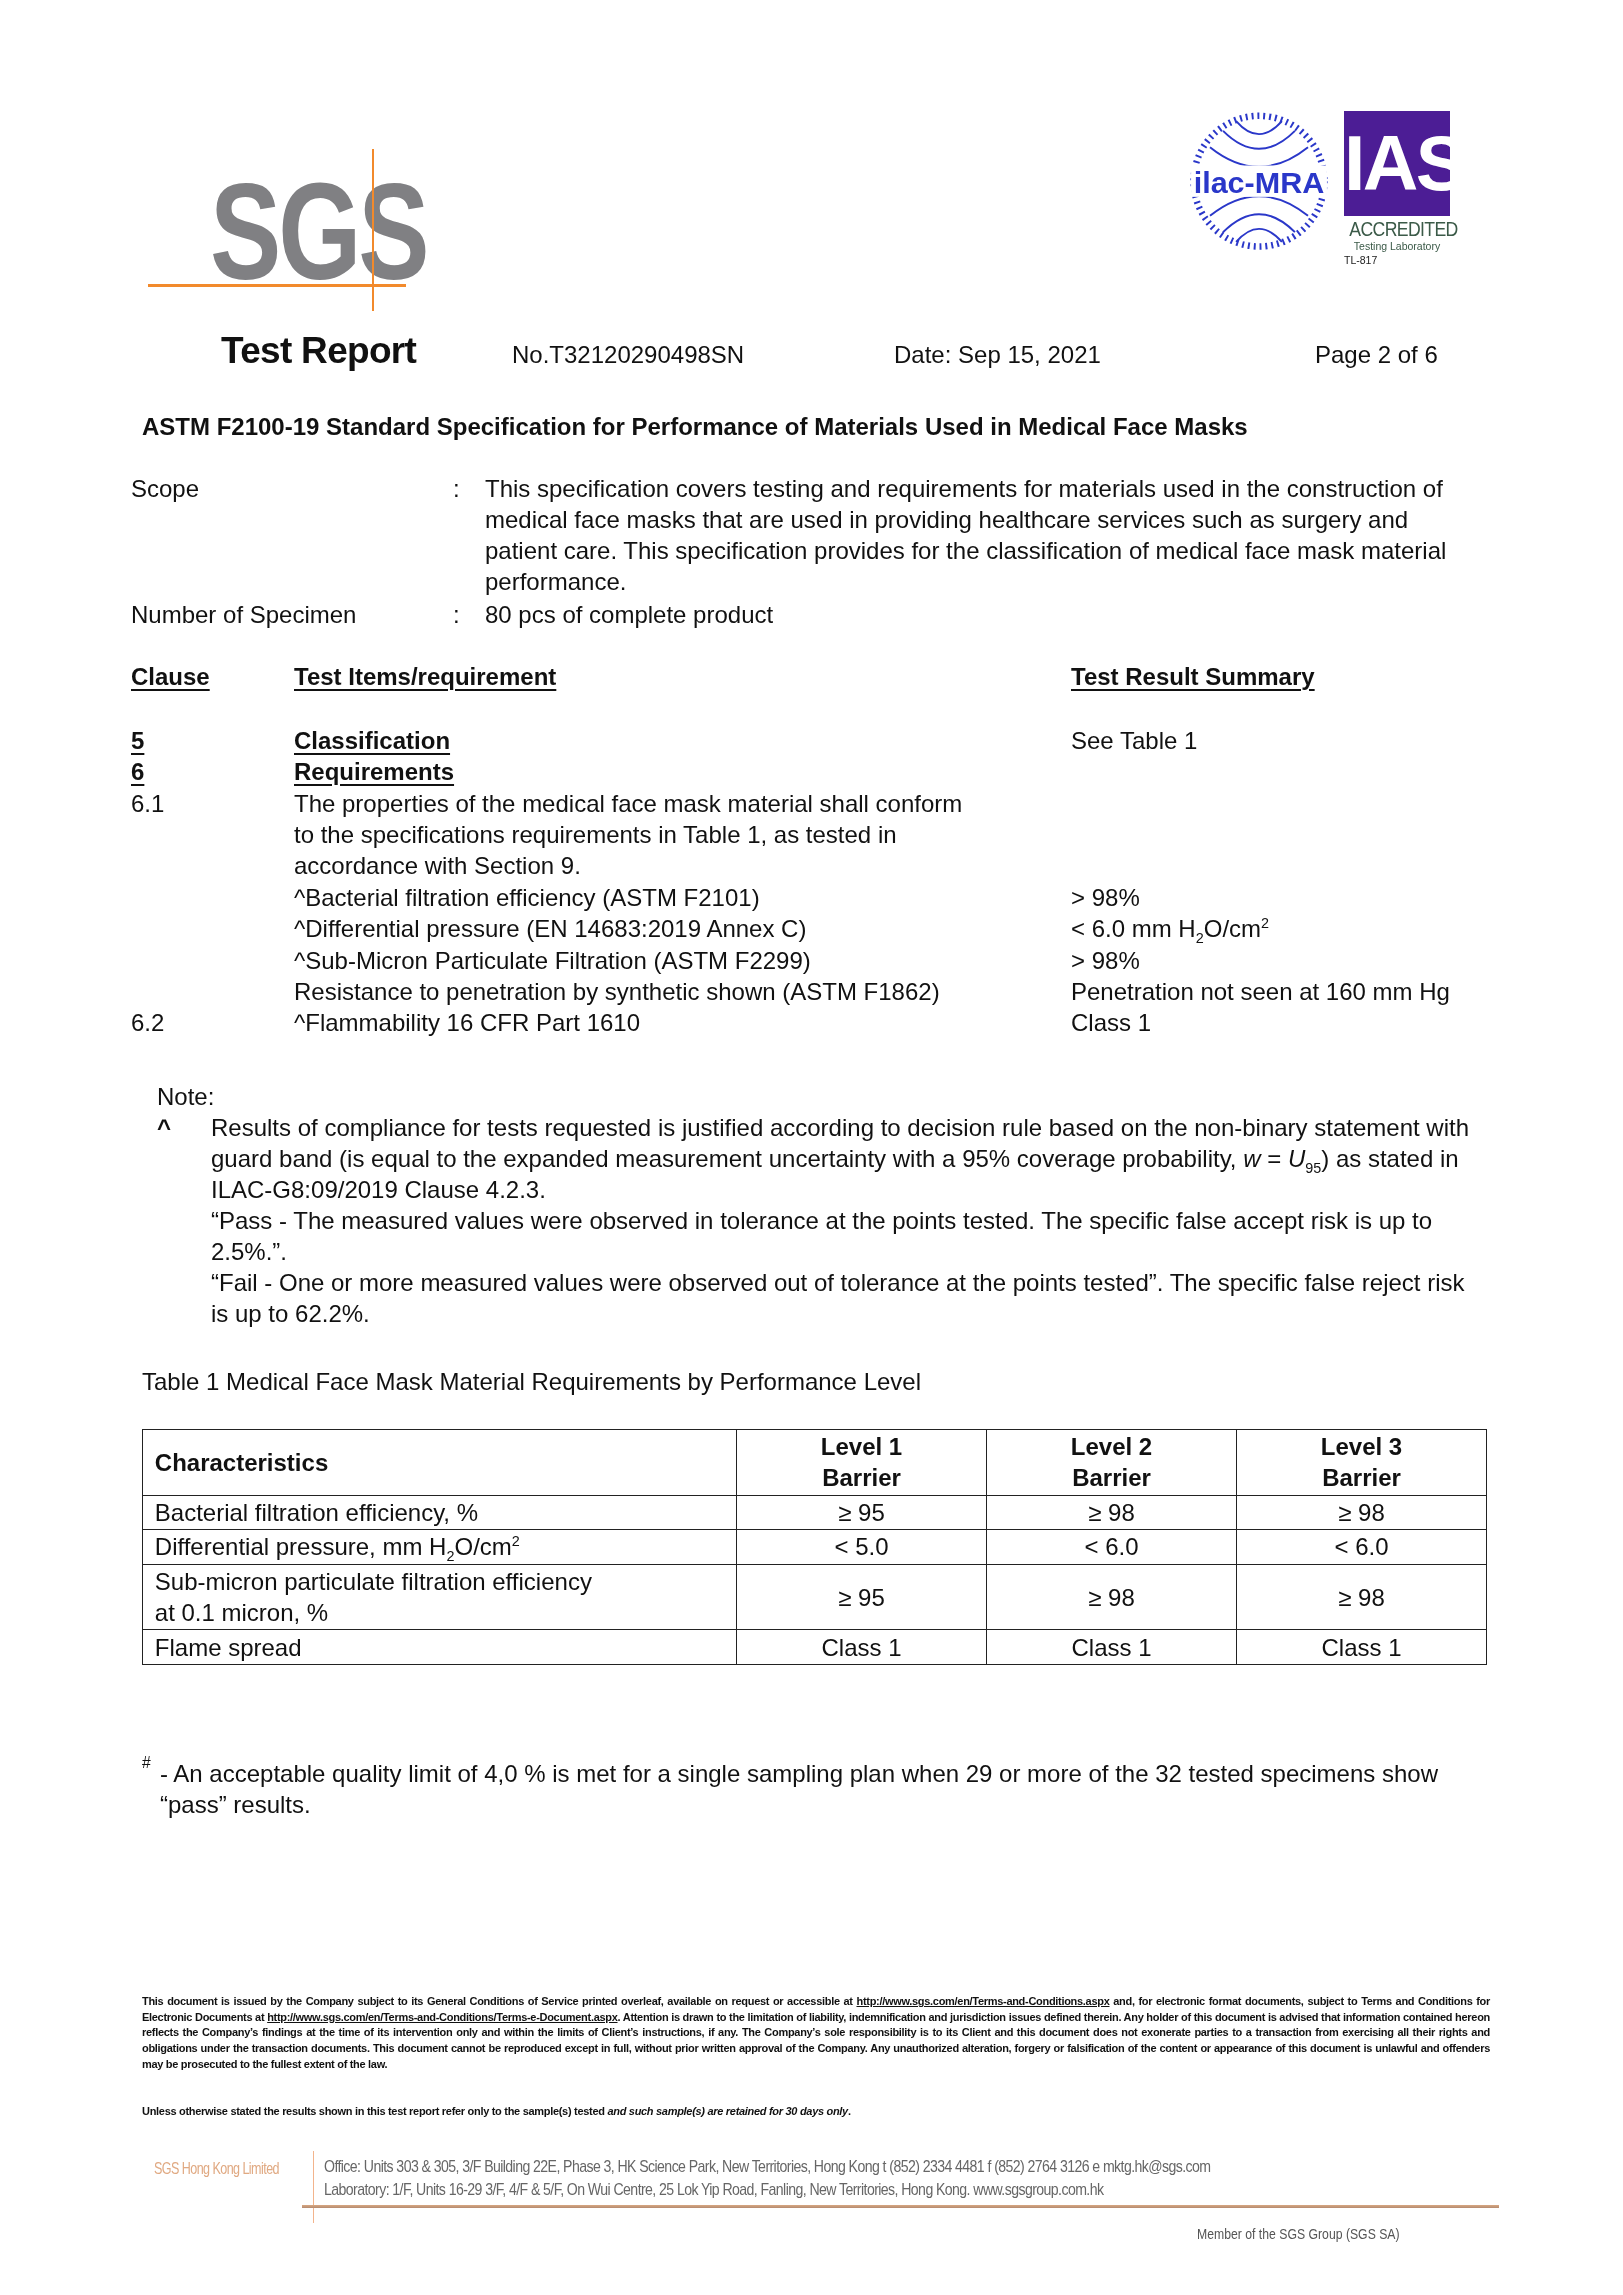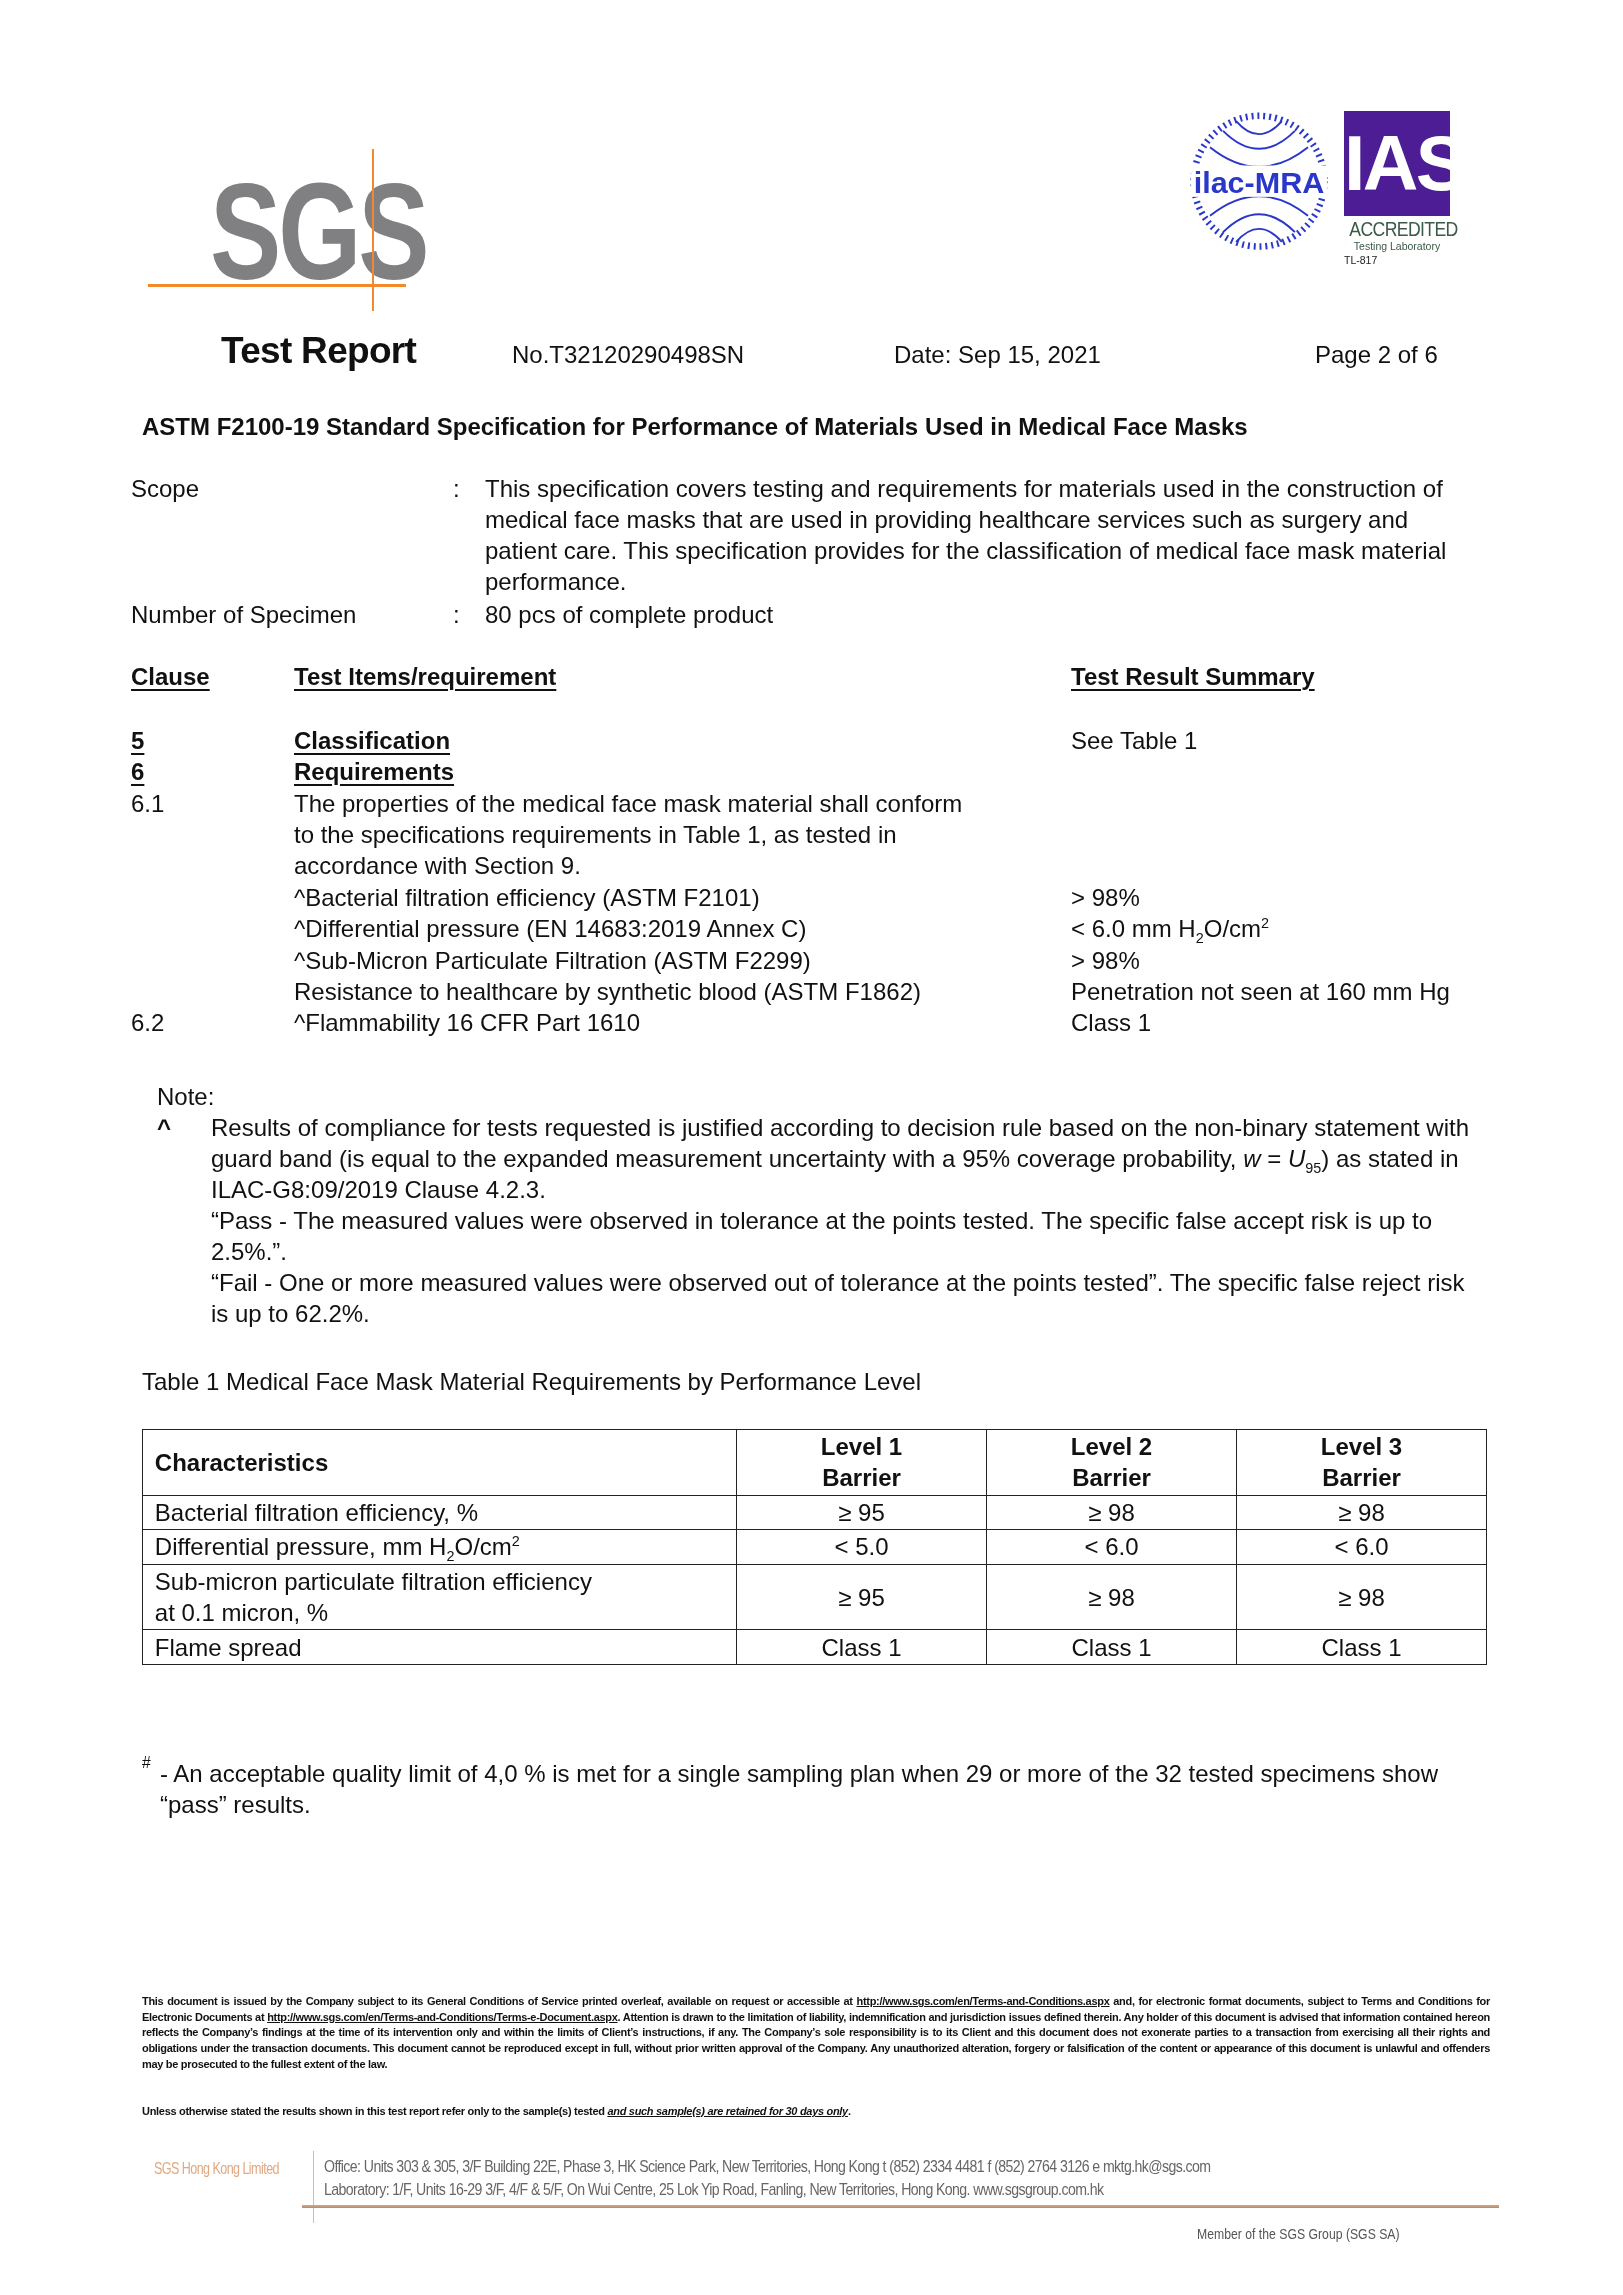--- a/index.html
+++ b/index.html
@@ -70,21 +70,21 @@
   table.req col.c2, table.req col.c3, table.req col.c4 { width: 250px; }
 
   .footnote-mark { left: 142px; top: 1754px; font-size: 15.7px; }
   .footnote-text { left: 160px; top: 1758px; width: 1308px; }
 
   
   .legal { left: 142px; top: 1994px; width: 1348px; font-size: 11px; line-height: 15.7px; font-weight: 700;
            text-align: justify; letter-spacing: -0.3px; }
   .legal a { color: #111; text-decoration: underline; }
   .legal2 { left: 142px; top: 2105px; font-size: 11px; font-weight: 700; letter-spacing: -0.3px; }
-  .legal2 i { font-style: italic; text-decoration: underline; }
+  .legal2 i { font-style: italic; }
 
   .f-company { left: 154px; top: 2160px; font-size: 15.7px; color: #e0a982; letter-spacing: -0.7px; transform: scaleX(0.8); transform-origin: left; }
   .f-vline { left: 313px; top: 2151px; width: 1.3px; height: 72px; background: #f3b48c; }
   .f-office { left: 324px; top: 2157px; font-size: 17px; color: #666; letter-spacing: -0.7px; transform: scaleX(0.83); transform-origin: left; white-space: nowrap; }
   .f-lab { left: 324px; top: 2180px; font-size: 17px; color: #666; letter-spacing: -0.7px; transform: scaleX(0.83); transform-origin: left; white-space: nowrap; }
   .f-hline { left: 302px; top: 2205px; width: 1197px; height: 3.3px; background: linear-gradient(#d8a882, #b48a70); }
   .f-member { left: 1197px; top: 2226px; font-size: 14.4px; color: #555; transform: scaleX(0.85); transform-origin: left; white-space: nowrap; }
 </style>
 </head>
 <body>
@@ -148,21 +148,21 @@
 
 <div class="abs t row-item" style="top:882px">^Bacterial filtration efficiency (ASTM F2101)</div>
 <div class="abs t row-result" style="top:882px">&gt; 98%</div>
 
 <div class="abs t row-item" style="top:913px">^Differential pressure (EN 14683:2019 Annex C)</div>
 <div class="abs t row-result" style="top:913px"><span>&lt; 6.0 mm H</span><sub>2</sub><span>O/cm</span><sup>2</sup></div>
 
 <div class="abs t row-item" style="top:945px">^Sub-Micron Particulate Filtration (ASTM F2299)</div>
 <div class="abs t row-result" style="top:945px">&gt; 98%</div>
 
-<div class="abs t row-item" style="top:976px">Resistance to healthcare by synthetic blood (ASTM F1862)</div>
+<div class="abs t row-item" style="top:976px">Resistance to penetration by synthetic shown (ASTM F1862)</div>
 <div class="abs t row-result" style="top:976px">Penetration not seen at 160 mm Hg</div>
 
 <div class="abs t row-clause" style="top:1007px">6.2</div>
 <div class="abs t row-item" style="top:1007px">^Flammability 16 CFR Part 1610</div>
 <div class="abs t row-result" style="top:1007px">Class 1</div>
 
 <div class="abs t note-label">Note:</div>
 <div class="abs t note-caret">^</div>
 <div class="abs t note-body">
   <div><span>Results of compliance for tests requested is justified according to decision rule based on the non-binary statement with guard band (is equal to the expanded measurement uncertainty with a 95% coverage probability, </span><i>w</i><span> = </span><i>U</i><sub>95</sub><span>) as stated in ILAC-G8:09/2019 Clause 4.2.3.</span></div>

